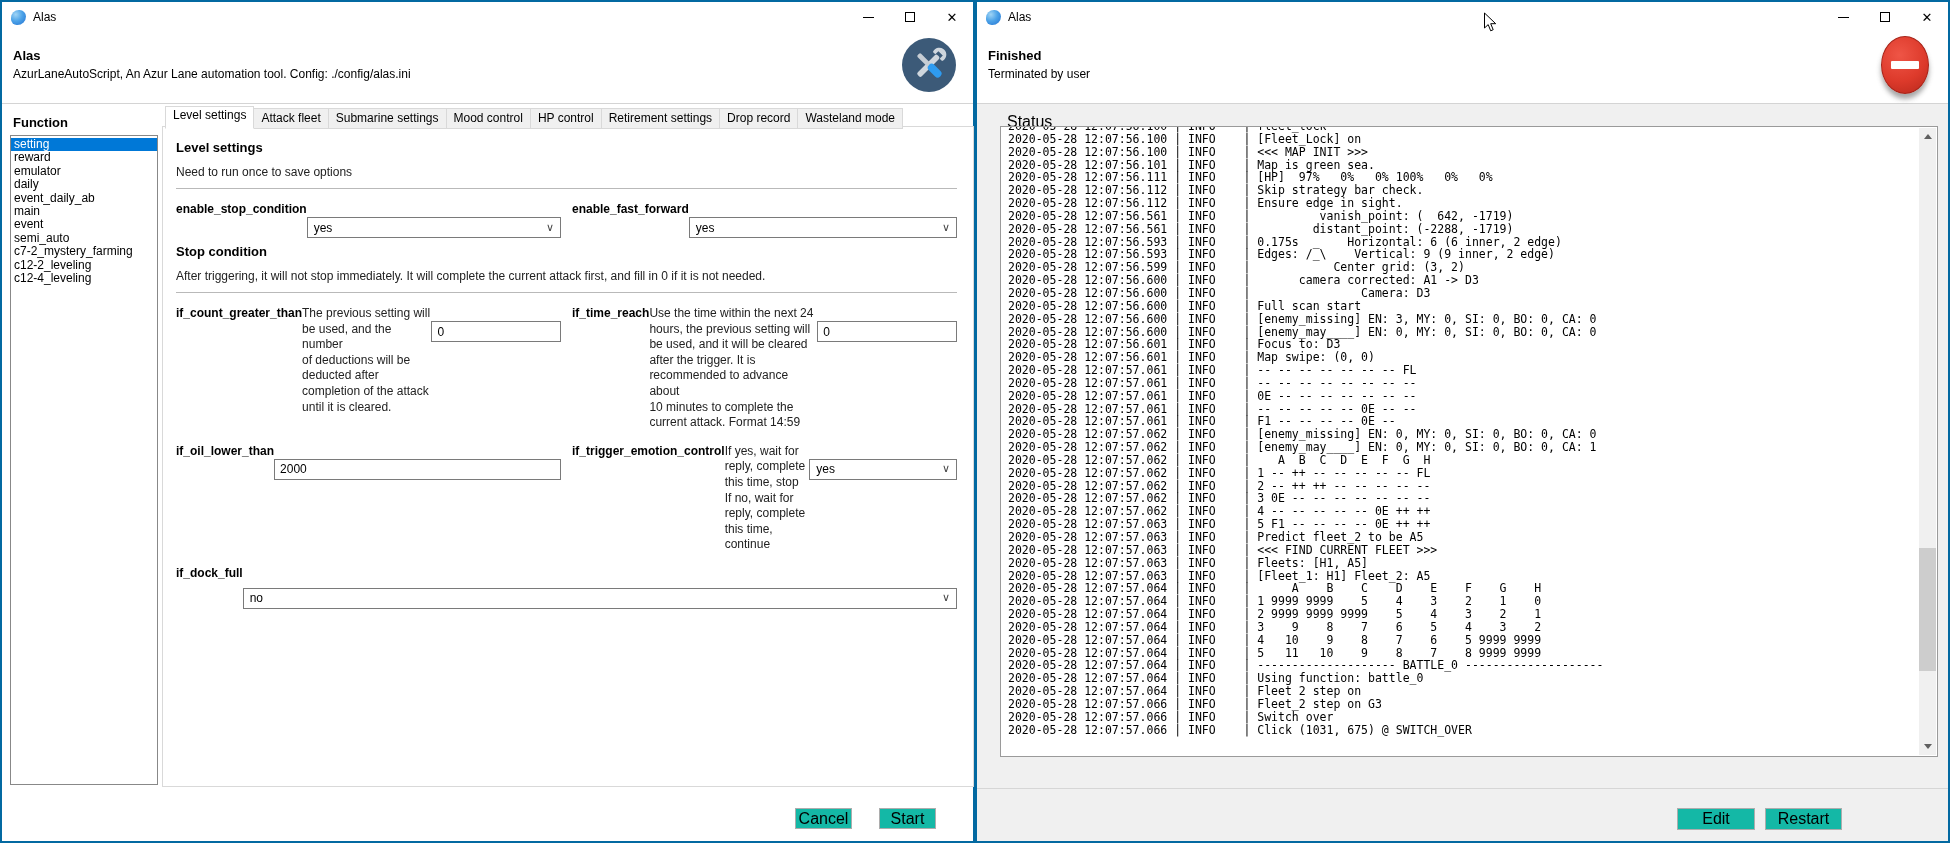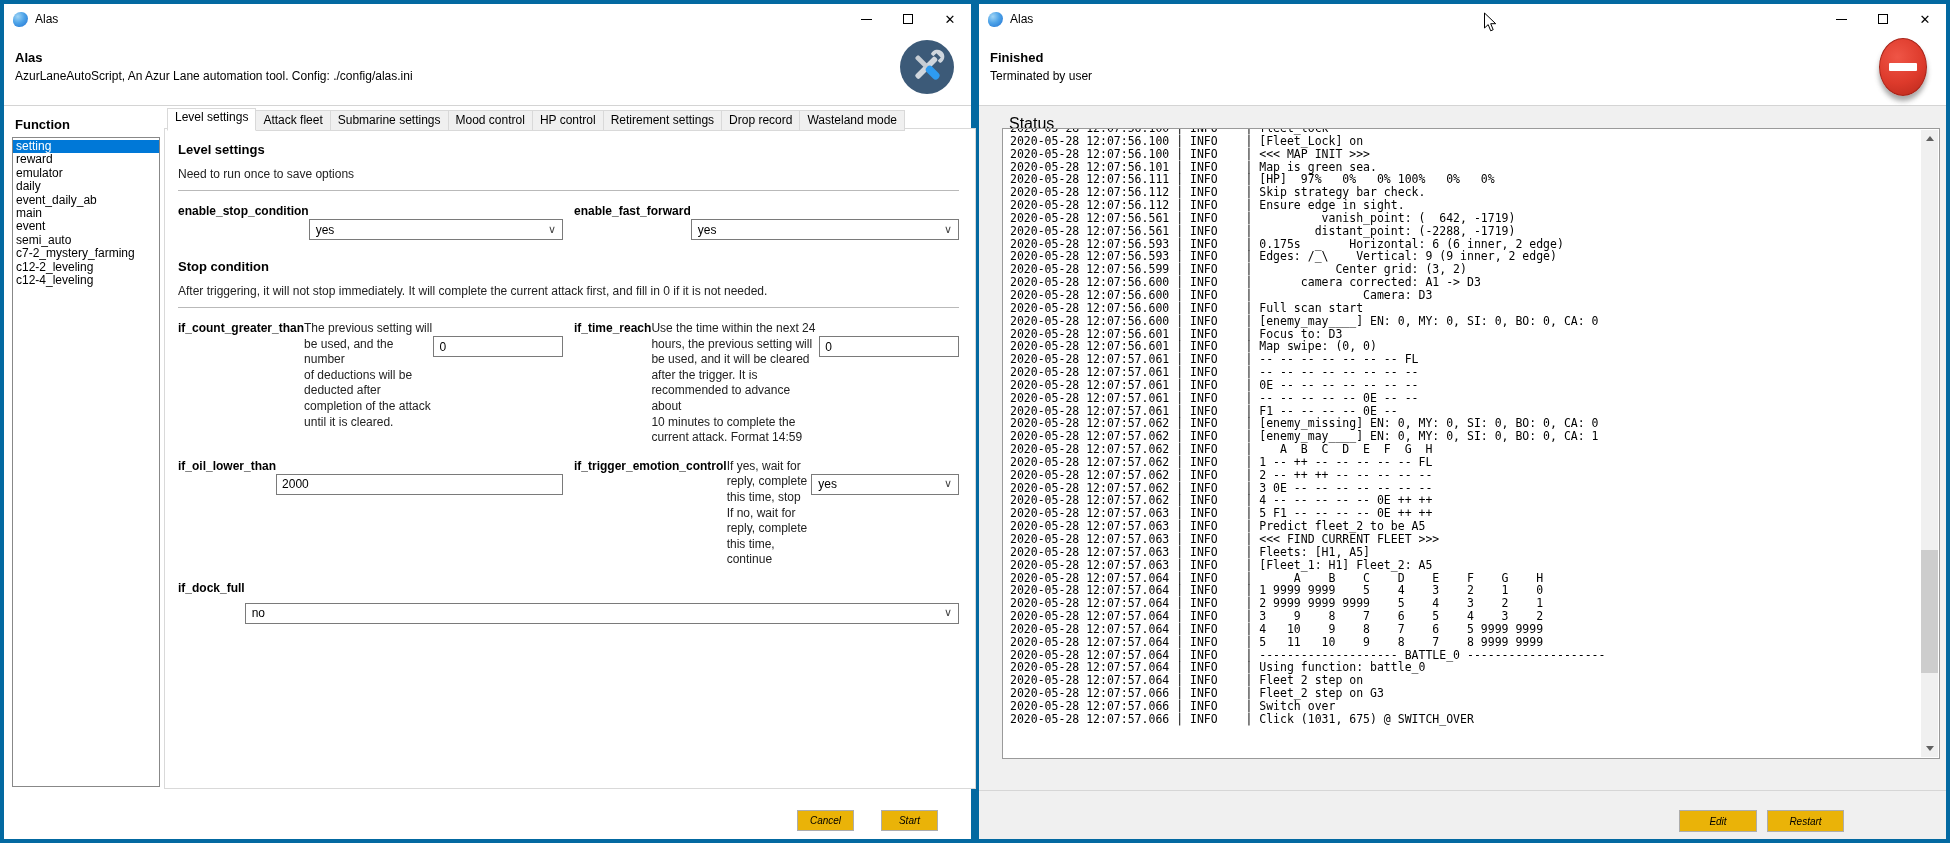--- a/index.html
+++ b/index.html
@@ -4,21 +4,21 @@
 <style>
   * { box-sizing: border-box; margin: 0; padding: 0; }
   html,body { width:1950px; height:843px; }
   body {
     position: relative;
     font-family: "Liberation Sans", sans-serif;
     background: #8f8f8f;
     overflow: hidden;
     color:#000;
   }
-  .window { position:absolute; top:0; height:843px; width:975px; background:#fff; border:4px solid #0369a1; }
+  .window { position:absolute; top:0; height:843px; width:975px; background:#fff; border:2px solid #0369a1; }
   #win-left  { left:0; }
   #win-right { left:975px; }
 
   
   .titlebar { position:relative; height:30px; display:flex; align-items:center; padding-left:9px; background:#fff; }
   .app-icon { width:15px; height:15px; margin-right:7px; border-radius:55% 45% 60% 40%;
               background: radial-gradient(circle at 32% 30%, #9fd4f5 0%, #4da3e8 45%, #1f6fd0 100%); }
   .titlebar-title { font-size:12px; }
   .win-controls { position:absolute; right:0; top:0; height:30px; display:flex; }
   .win-btn { width:42px; height:30px; display:flex; align-items:center; justify-content:center; }
@@ -63,25 +63,25 @@
   .field { display:flex; flex-direction:row; padding-top:13px; }
   .field-label { font-size:12px; font-weight:bold; margin-bottom:5px; }
   .field-help  { font-size:12px; color:#222; line-height:1.3; white-space:pre-line; }
   .control { margin-top:auto; }
   .mt-space { margin-top:15px; }
   .text-input { width:100%; height:21px; border:1px solid #7a7a7a; font-size:12px; padding:1px 5px;
                 font-family:"Liberation Sans",sans-serif; background:#fff; outline:none; }
   .select { position:relative; width:100%; height:21px; border:1px solid #7a7a7a; background:#fff;
             font-size:12px; padding:2.5px 20px 0 6px; }
   .select .chev { position:absolute; right:6px; top:2.5px; font-size:11px; color:#454545; }
-  .sect-gap { margin-top:19px; }
-
-  
-  .btn { position:absolute; height:21px; background:#eab308; border:1px solid #adadad;
-         font-size:10px; display:flex; align-items:center; justify-content:center;font-style:italic; }
+  .sect-gap { margin-top:6px; }
+
+  
+  .btn { position:absolute; height:21px; background:#14b8a6; border:1px solid #adadad;
+         font-size:16px; display:flex; align-items:center; justify-content:center; }
   #btn-cancel { left:793px; top:806px; width:57px; }
   #btn-start  { left:877px; top:806px; width:57px; }
   #btn-edit    { left:700px; top:806px; width:78px; height:22px; }
   #btn-restart { left:788px; top:806px; width:77px; height:22px; }
   #btn-close   { left:878px; top:850px; width:76px; height:22px; }
 
   
   .right-content { position:absolute; left:0; right:0; top:102px; bottom:0; background:#f0f0f0; }
   .status-label { position:absolute; left:30px; top:9px; font-size:16px; }
   .logbox { position:absolute; left:23px; top:22px; width:938px; height:631px;
@@ -271,20 +271,21 @@
           <div class="log-line">2020-05-28 12:07:56.112 | INFO    | Skip strategy bar check.</div>
           <div class="log-line">2020-05-28 12:07:56.112 | INFO    | Ensure edge in sight.</div>
           <div class="log-line">2020-05-28 12:07:56.561 | INFO    |          vanish_point: (  642, -1719)</div>
           <div class="log-line">2020-05-28 12:07:56.561 | INFO    |         distant_point: (-2288, -1719)</div>
           <div class="log-line">2020-05-28 12:07:56.593 | INFO    | 0.175s  _    Horizontal: 6 (6 inner, 2 edge)</div>
           <div class="log-line">2020-05-28 12:07:56.593 | INFO    | Edges: /_\    Vertical: 9 (9 inner, 2 edge)</div>
           <div class="log-line">2020-05-28 12:07:56.599 | INFO    |            Center grid: (3, 2)</div>
           <div class="log-line">2020-05-28 12:07:56.600 | INFO    |       camera corrected: A1 -&gt; D3</div>
           <div class="log-line">2020-05-28 12:07:56.600 | INFO    |                Camera: D3</div>
           <div class="log-line">2020-05-28 12:07:56.600 | INFO    | Full scan start</div>
+          <div class="log-line">2020-05-28 12:07:56.600 | INFO    | [enemy_missing] EN: 3, MY: 0, SI: 0, BO: 0, CA: 0</div>
           <div class="log-line">2020-05-28 12:07:56.600 | INFO    | [enemy_may____] EN: 0, MY: 0, SI: 0, BO: 0, CA: 0</div>
           <div class="log-line">2020-05-28 12:07:56.601 | INFO    | Focus to: D3</div>
           <div class="log-line">2020-05-28 12:07:56.601 | INFO    | Map swipe: (0, 0)</div>
           <div class="log-line">2020-05-28 12:07:57.061 | INFO    | -- -- -- -- -- -- -- FL</div>
           <div class="log-line">2020-05-28 12:07:57.061 | INFO    | -- -- -- -- -- -- -- --</div>
           <div class="log-line">2020-05-28 12:07:57.061 | INFO    | 0E -- -- -- -- -- -- --</div>
           <div class="log-line">2020-05-28 12:07:57.061 | INFO    | -- -- -- -- -- 0E -- --</div>
           <div class="log-line">2020-05-28 12:07:57.061 | INFO    | F1 -- -- -- -- 0E --</div>
           <div class="log-line">2020-05-28 12:07:57.062 | INFO    | [enemy_missing] EN: 0, MY: 0, SI: 0, BO: 0, CA: 0</div>
           <div class="log-line">2020-05-28 12:07:57.062 | INFO    | [enemy_may____] EN: 0, MY: 0, SI: 0, BO: 0, CA: 1</div>

